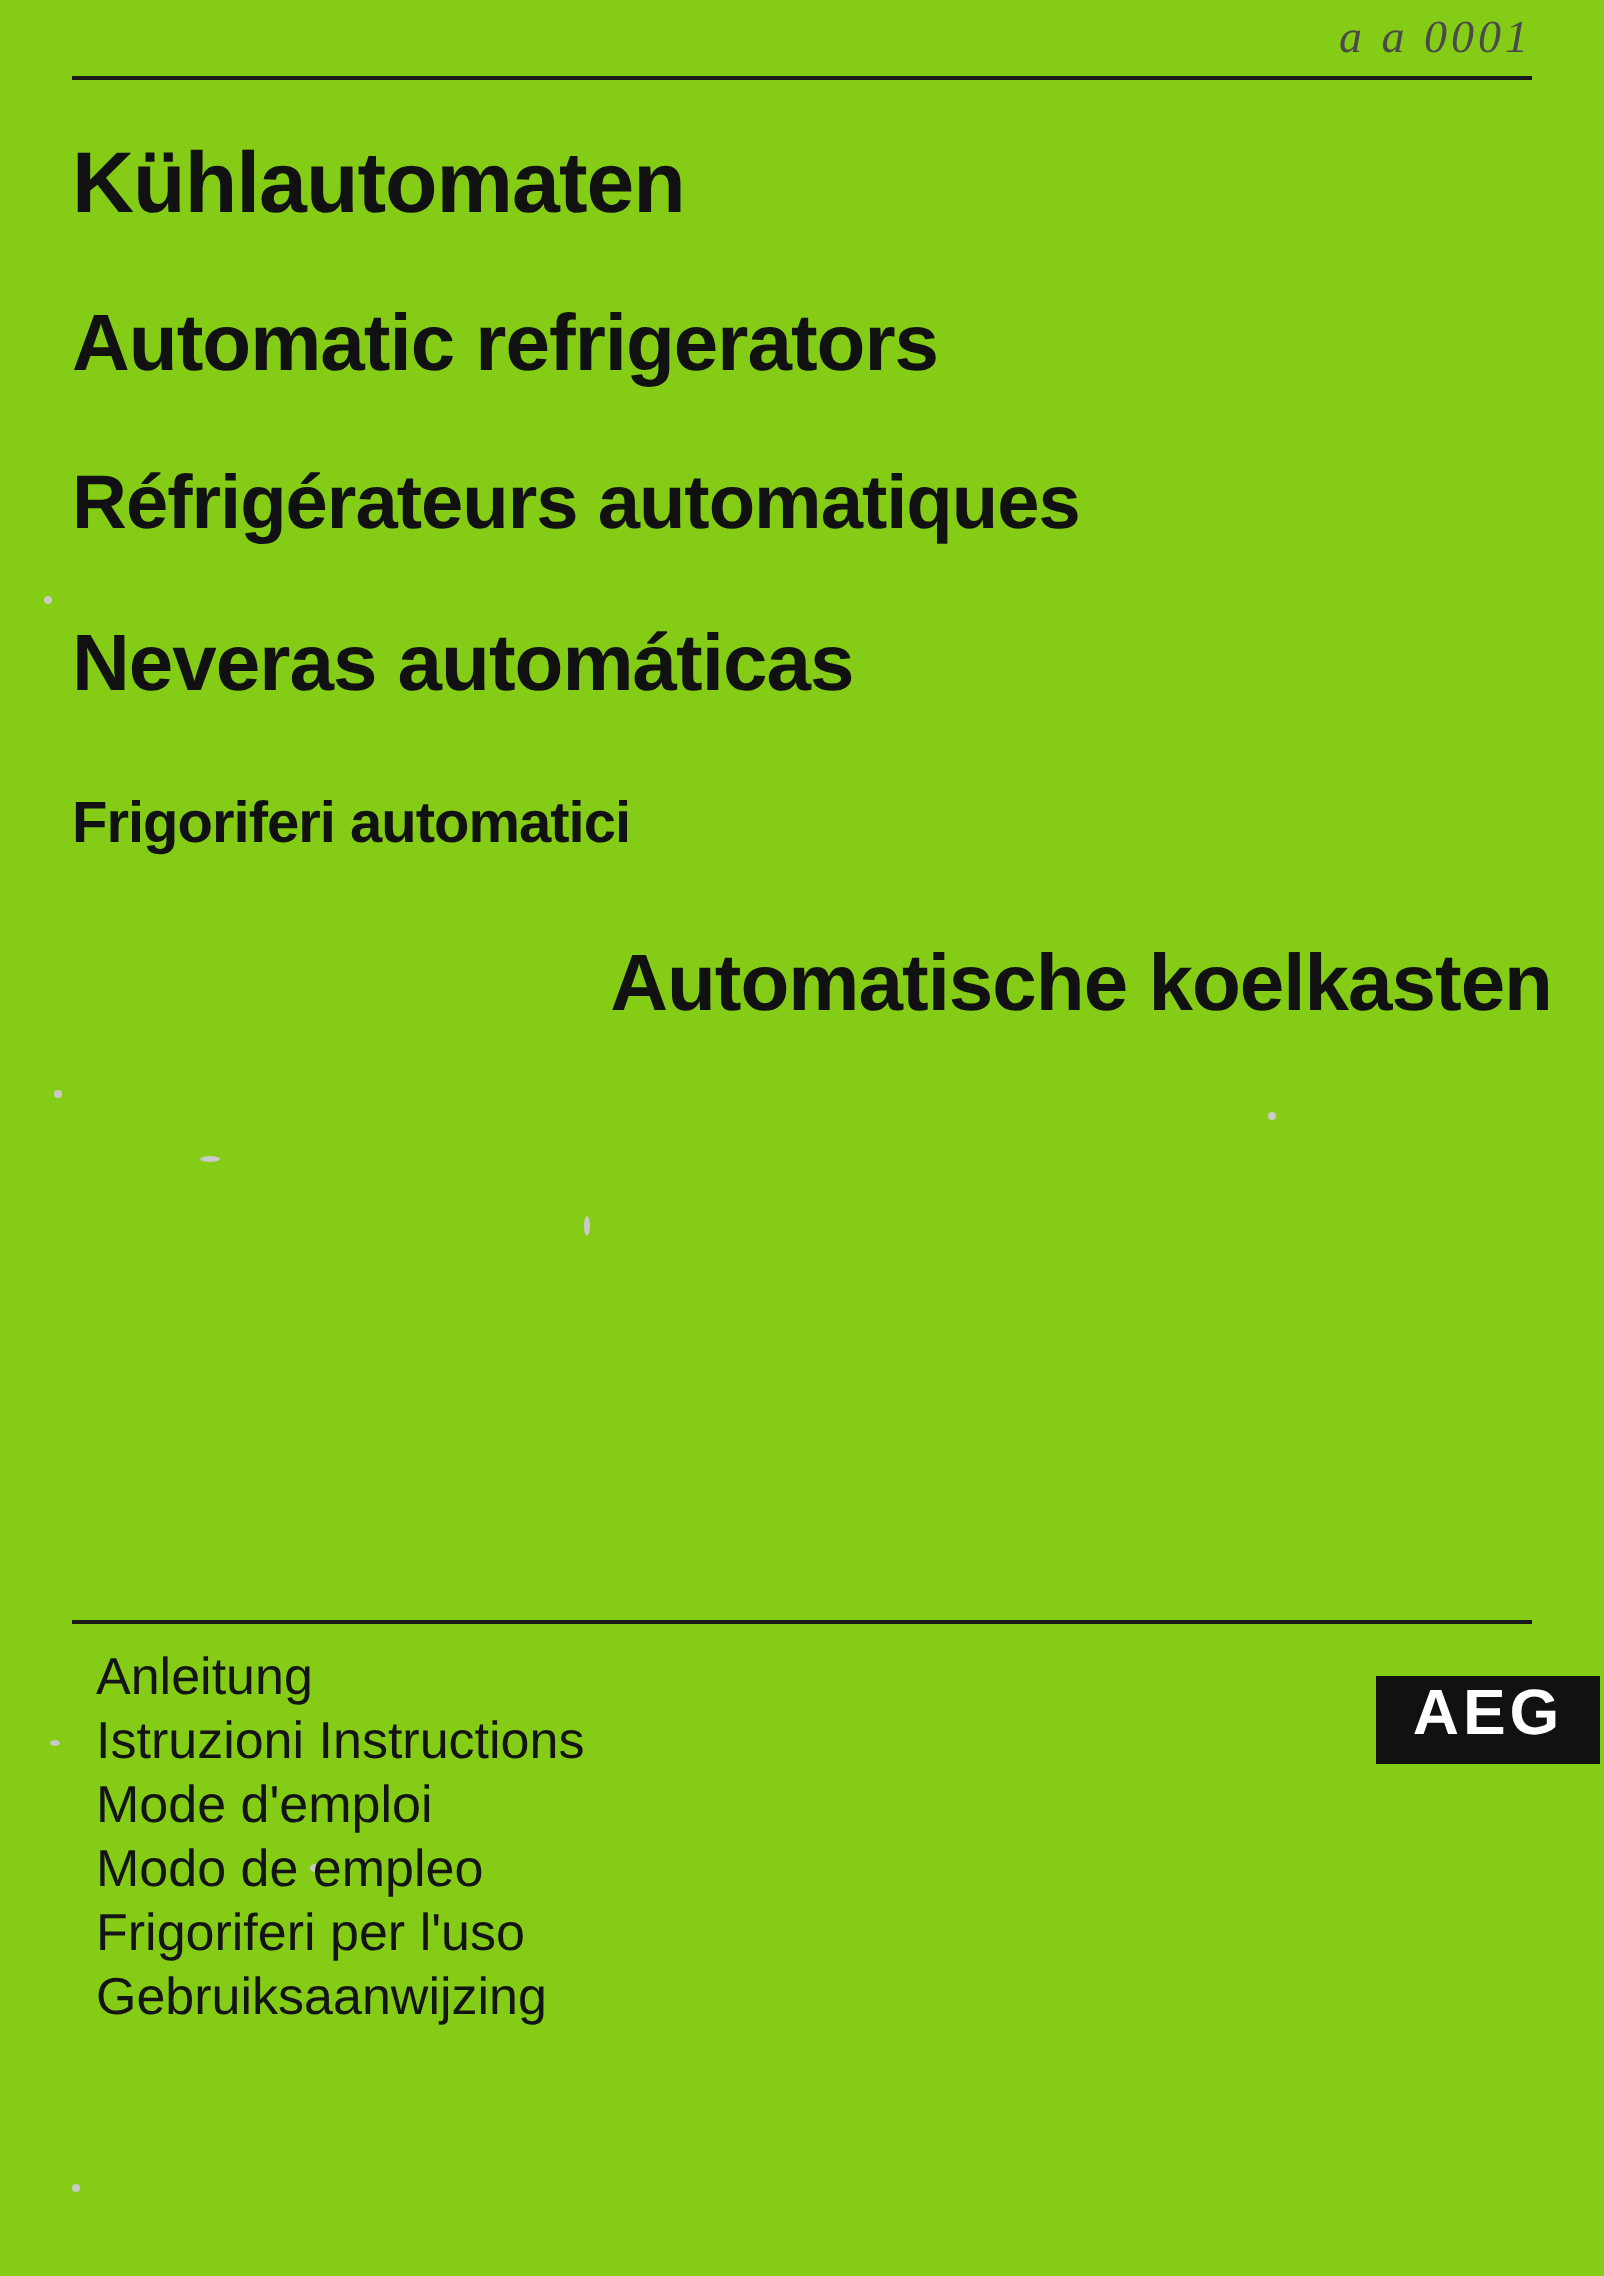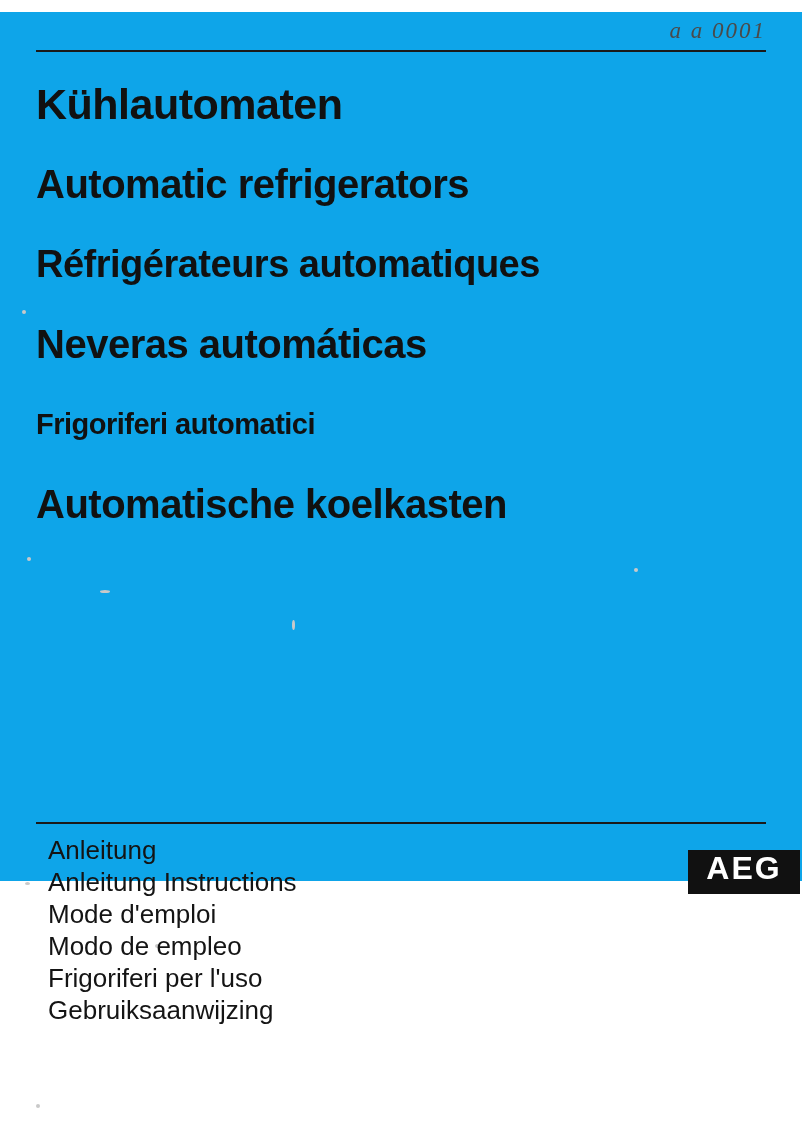--- a/index.html
+++ b/index.html
@@ -14,23 +14,22 @@
     color: #111111;
     position: relative;
     overflow: hidden;
   }
 
   .page {
     position: absolute;
     left: 0;
     top: 0;
     width: 802px;
-    height: 869px;
-    background: #0ea5e9;
-    margin-top: 12px;
+    height: 1138px;
+    background: #84cc16;
   }
 
   
   .speck {
     position: absolute;
     background: #c9c9c9;
     border-radius: 50%;
   }
 
   .handwriting {
@@ -66,21 +65,21 @@
     line-height: 80px;
     letter-spacing: -0.5px;
     white-space: nowrap;
     color: #111;
   }
   .title-line.t-de  { font-size: 43px; }
   .title-line.t-en  { font-size: 40px; }
   .title-line.t-fr  { font-size: 38px; }
   .title-line.t-es  { font-size: 40px; }
   .title-line.t-it  { font-size: 29px; }
-  .title-line.t-nl  { font-size: 40px; }
+  .title-line.t-nl  { font-size: 40px; text-align: right; }
 
   .rule-bottom {
     position: absolute;
     left: 36px;
     top: 810px;
     width: 730px;
     height: 2px;
     background: #1a1a1a;
   }
 
@@ -141,21 +140,21 @@
     <div class="title-line t-fr">Réfrigérateurs automatiques</div>
     <div class="title-line t-es">Neveras automáticas</div>
     <div class="title-line t-it">Frigoriferi automatici</div>
     <div class="title-line t-nl">Automatische koelkasten</div>
   </div>
 
   <div class="rule-bottom"></div>
 
   <div class="subtitles">
     <div class="sub-line">Anleitung</div>
-    <div class="sub-line">Anleitung Instructions</div>
+    <div class="sub-line">Istruzioni Instructions</div>
     <div class="sub-line">Mode d'emploi</div>
     <div class="sub-line">Modo de empleo</div>
     <div class="sub-line">Frigoriferi per l'uso</div>
     <div class="sub-line">Gebruiksaanwijzing</div>
   </div>
 
   <div class="logo">
     <span class="logo-text">AEG</span>
   </div>
 

